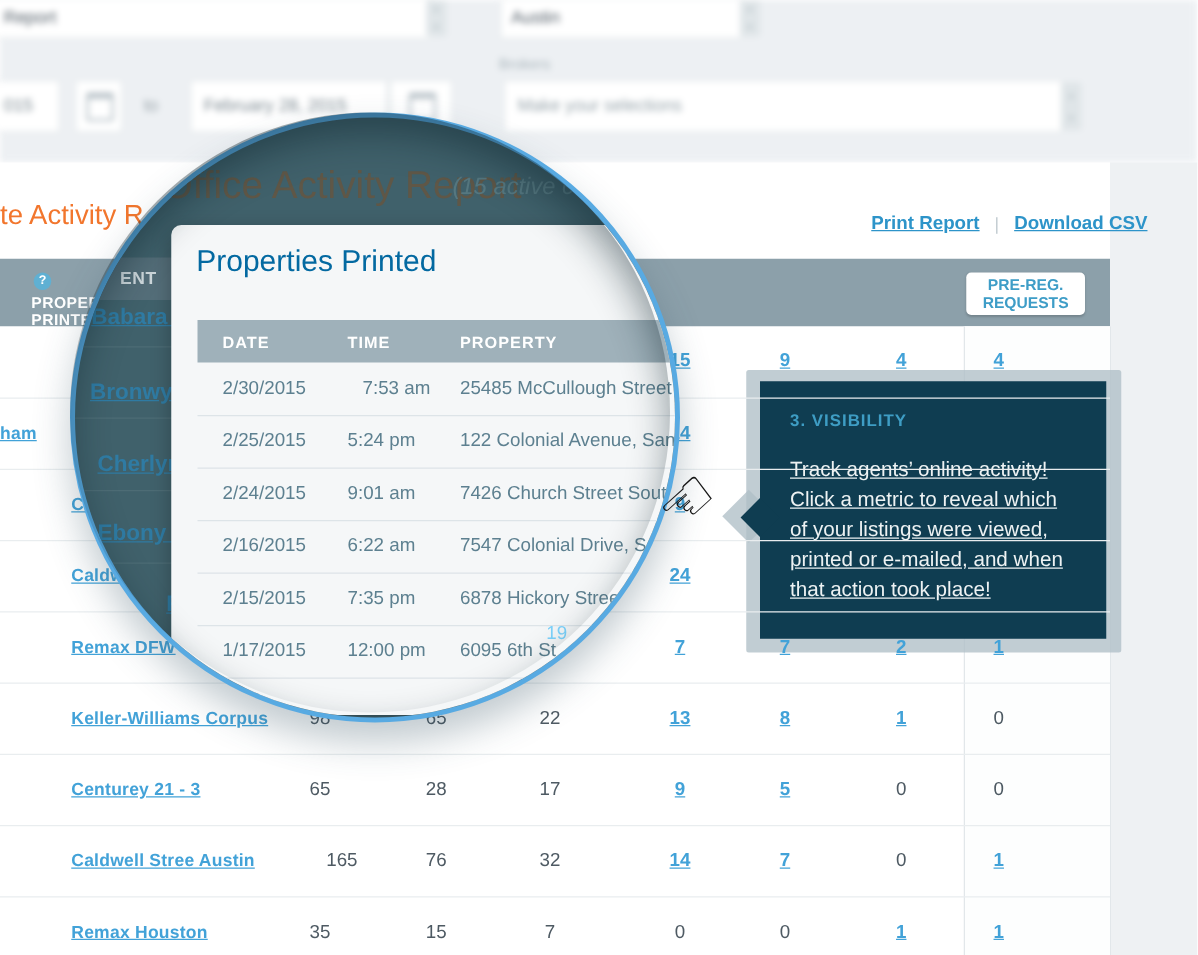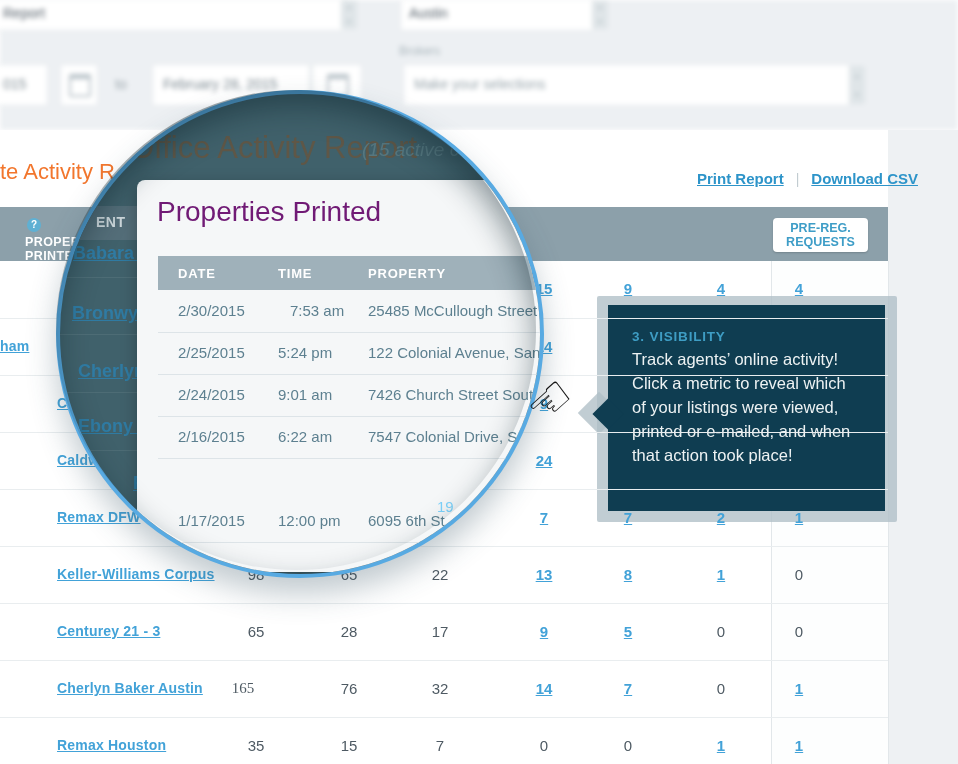--- a/index.html
+++ b/index.html
@@ -37,41 +37,41 @@
   .trow + .trow{border-top:1px solid #e9edef;}
   .cell{position:absolute;top:19px;font-size:15px;color:#4e5a63;}
   .cell.link{color:#42a2d8;font-weight:600;text-decoration:underline;cursor:pointer;}
   .cell.nm{font-size:14px;font-weight:600;letter-spacing:.2px;}
   
   #tooltip{left:597px;top:296px;width:300px;height:226px;background:rgba(175,191,198,.78);
            border-radius:2px;z-index:4;}
   #tooltip-inner{position:absolute;left:11px;top:9px;width:229px;height:158px;background:#0f3d51;
            padding:24px;z-index:2;}
   #tooltip-title{color:#3e9dc4;font-size:13.5px;font-weight:700;letter-spacing:.8px;}
-  #tooltip-body{color:#edf2f3;font-size:16.5px;line-height:1.45;margin-top:4px;}
+  #tooltip-body{color:#edf2f3;font-size:16.5px;line-height:1.45;margin-top:21px;text-decoration:underline;}
   .notch{position:absolute;transform:rotate(45deg);}
   #notch-outer{left:-13px;top:102px;width:30px;height:30px;background:rgba(175,191,198,.78);}
   #notch-inner{left:0px;top:107px;width:22px;height:22px;background:#0f3d51;z-index:3;}
   
   #magnifier{left:56px;top:90px;width:480px;height:480px;border-radius:50%;border:4px solid #58aae2;
              background:#40616b;overflow:hidden;z-index:8;box-sizing:content-box;
              box-shadow:0 16px 30px rgba(50,80,95,.3);}
   #mag-inner-shadow{left:0;top:0;width:480px;height:480px;border-radius:50%;
              box-shadow:inset 0 16px 30px rgba(8,30,40,.45);z-index:9;pointer-events:none;}
   #mag-title{left:70px;top:36px;font-size:31px;color:#5f5747;white-space:nowrap;}
   #mag-subtitle{left:302px;top:45px;font-size:19px;font-style:italic;color:#567880;white-space:nowrap;}
   #mag-band{left:0;top:112px;width:480px;height:34px;background:#546e79;}
   .mag-frag{position:absolute;color:#cfd9dd;font-size:14px;font-weight:700;letter-spacing:.5px;}
   .mag-link{position:absolute;color:#2f7ba3;font-size:18px;font-weight:600;
             text-decoration:underline;cursor:pointer;white-space:nowrap;}
   .mag-sep{position:absolute;left:0;width:95px;height:1px;background:rgba(255,255,255,.07);}
   
   #popup{left:77px;top:86px;width:440px;height:392px;background:#f5f7f8;border-radius:8px;
          box-shadow:0 5px 16px rgba(0,0,0,.28);}
-  #popup-title{left:20px;top:16px;font-size:28px;color:#701a75;}
+  #popup-title{left:20px;top:16px;font-size:24px;color:#0369a1;}
   #popup-head{left:21px;top:76px;width:419px;height:34px;background:#9fb1ba;}
   .pcol{position:absolute;top:10px;color:#fff;font-size:13px;font-weight:700;letter-spacing:.8px;}
   .prow{position:absolute;left:21px;width:419px;height:42px;border-bottom:1px solid #dde4e8;}
   .pcell{position:absolute;top:12px;font-size:15px;color:#5d8090;white-space:nowrap;}
   #stray-19{left:377px;top:404px;font-size:15px;color:#7dd3fc;z-index:3;}
   
   #cursor{left:527px;top:372px;font-family:"DejaVu Sans",sans-serif;font-size:50px;color:#141414;
           transform:rotate(-42deg);z-index:10;pointer-events:none;}
 </style>
 </head>
@@ -210,22 +210,22 @@
       <span class="cell link nm" style="left: 57px; width: 230px; text-align: left;">Centurey 21 - 3</span>
       <span class="cell" style="left: 226px; width: 60px; text-align: center;">65</span>
       <span class="cell" style="left: 319px; width: 60px; text-align: center;">28</span>
       <span class="cell" style="left: 410px; width: 60px; text-align: center;">17</span>
       <span class="cell link" style="left: 514px; width: 60px; text-align: center;">9</span>
       <span class="cell link" style="left: 598px; width: 60px; text-align: center;">5</span>
       <span class="cell" style="left: 691px; width: 60px; text-align: center;">0</span>
       <span class="cell" style="left: 769px; width: 60px; text-align: center;">0</span>
     </div>
     <div class="trow" style="top: 660px;">
-      <span class="cell link nm" style="left: 57px; width: 230px; text-align: left;">Cherlyn Baker Austin</span>
-      <span class="cell" style="left: 213px; width: 60px; text-align: center; font-family: Liberation Serif, serif;">165</span>
+      <span class="cell link nm" style="left: 57px; width: 230px; text-align: left;">Caldwell Stree Austin</span>
+      <span class="cell" style="left: 226px; width: 60px; text-align: right;">165</span>
       <span class="cell" style="left: 319px; width: 60px; text-align: center;">76</span>
       <span class="cell" style="left: 410px; width: 60px; text-align: center;">32</span>
       <span class="cell link" style="left: 514px; width: 60px; text-align: center;">14</span>
       <span class="cell link" style="left: 598px; width: 60px; text-align: center;">7</span>
       <span class="cell" style="left: 691px; width: 60px; text-align: center;">0</span>
       <span class="cell link" style="left: 769px; width: 60px; text-align: center;">1</span>
     </div>
     <div class="trow" style="top: 717px;">
       <span class="cell link nm" style="left: 57px; width: 230px; text-align: left;">Remax Houston</span>
       <span class="cell" style="left: 226px; width: 60px; text-align: center;">35</span>
@@ -279,20 +279,25 @@
         <div class="prow" style="top: 194px;">
           <span class="pcell" style="left: 20px;">2/24/2015</span>
           <span class="pcell" style="left: 120px;">9:01 am</span>
           <span class="pcell" style="left: 210px;">7426 Church Street South</span>
         </div>
         <div class="prow" style="top: 236px;">
           <span class="pcell" style="left: 20px;">2/16/2015</span>
           <span class="pcell" style="left: 120px;">6:22 am</span>
           <span class="pcell" style="left: 210px;">7547 Colonial Drive, Sa</span>
         </div>
+        <div class="prow" style="top: 278px;">
+          <span class="pcell" style="left: 20px;">2/15/2015</span>
+          <span class="pcell" style="left: 120px;">7:35 pm</span>
+          <span class="pcell" style="left: 210px;">6878 Hickory Stree</span>
+        </div>
         <div class="prow" style="top: 320px;">
           <span class="pcell" style="left: 20px;">1/17/2015</span>
           <span class="pcell" style="left: 120px;">12:00 pm</span>
           <span class="pcell" style="left: 210px;">6095 6th St</span>
         </div>
       </div>
 
   </div>
   <span id="stray-19" class="abs">19</span>
 </div>

